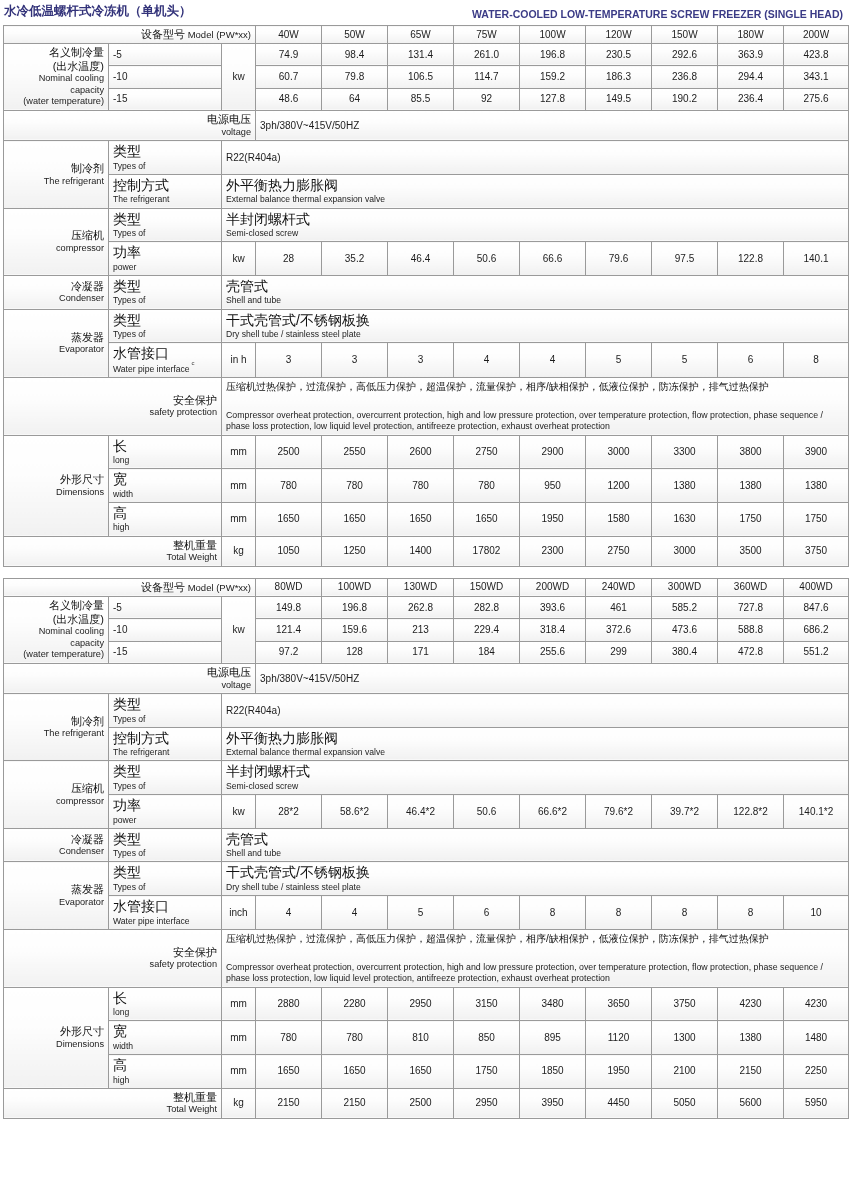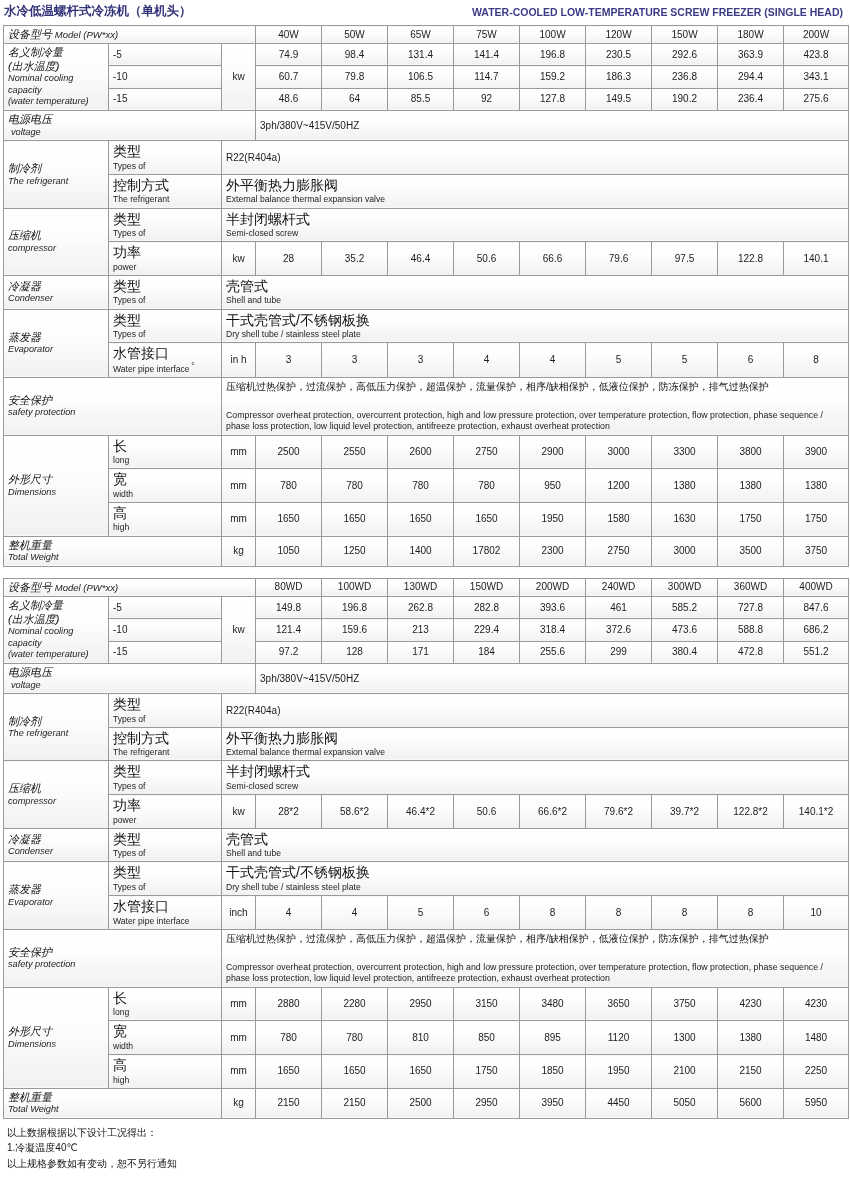--- a/index.html
+++ b/index.html
@@ -12,21 +12,21 @@
     width: 850px;
     height: 1202px;
     position: relative;
     background: #fff;
     overflow: hidden;
   }
 
   
   .title-row {
     display: flex;
-    align-items: center;
+    align-items: flex-end;
     padding: 3px 4px 5px 4px;
   }
   .title-cn {
     font-size: 12.5px;
     font-weight: bold;
     color: #33337a;
     letter-spacing: 0px;
     white-space: nowrap;
   }
   .title-en {
@@ -48,21 +48,21 @@
   }
   table.spec td {
     border: 1px solid #9a9a9a;
     background: linear-gradient(to bottom, #ffffff 0%, #fdfdfd 38%, #f1f1f1 100%);
     padding: 2px 4px;
     vertical-align: middle;
     font-size: 10px;
     color: #1c1c1c;
     line-height: 1.18;
   }
-  td.lbl      { text-align: left; padding-left: 6px; font-style: italic; }
+  td.lbl      { text-align: right; padding-left: 6px; }
   td.sublbl   { text-align: left; padding-left: 6px; }
   td.unit     { text-align: center; font-size: 9.5px; }
   td.val      { text-align: center; font-size: 10.5px; }
   td.wide     { text-align: left; padding-left: 7px; }
 
   .cn  { font-size: 11px; color: #111; display: block; line-height: 1.25; }
   .en  { font-size: 9.2px; color: #1c1c1c; display: block; line-height: 1.25; }
   .cn-sm { font-size: 14px; color: #111; display: block; line-height: 1.25; }
   .en-sm { font-size: 8.6px; color: #1c1c1c; display: block; line-height: 1.3; }
 
@@ -148,21 +148,21 @@
             <span class="cn">(出水温度)</span>
             <span class="en">Nominal cooling</span>
             <span class="en">capacity</span>
             <span class="en">(water temperature)</span>
           </td>
           <td class="sublbl">-5</td>
           <td class="unit" rowspan="3">kw</td>
           <td class="val">74.9</td>
           <td class="val">98.4</td>
           <td class="val">131.4</td>
-          <td class="val">141.4</td>
+          <td class="val">261.0</td>
           <td class="val">196.8</td>
           <td class="val">230.5</td>
           <td class="val">292.6</td>
           <td class="val">363.9</td>
           <td class="val">423.8</td>
         </tr>
         <tr>
           <td class="sublbl">-10</td>
           <td class="val">60.7</td>
           <td class="val">79.8</td>
@@ -620,20 +620,15 @@
           <td class="val">3950</td>
           <td class="val">4450</td>
           <td class="val">5050</td>
           <td class="val">5600</td>
           <td class="val">5950</td>
         </tr>
       </tbody>
   </table>
 
   <div class="footer">
-    <div class="footer-col-l">
-      <span class="footer-line">以上数据根据以下设计工况得出：</span>
-      <span class="footer-line">1.冷凝温度40℃</span>
-      <span class="footer-line">以上规格参数如有变动，恕不另行通知</span>
-    </div>
   </div>
 
 </div>
 
 </body></html>

